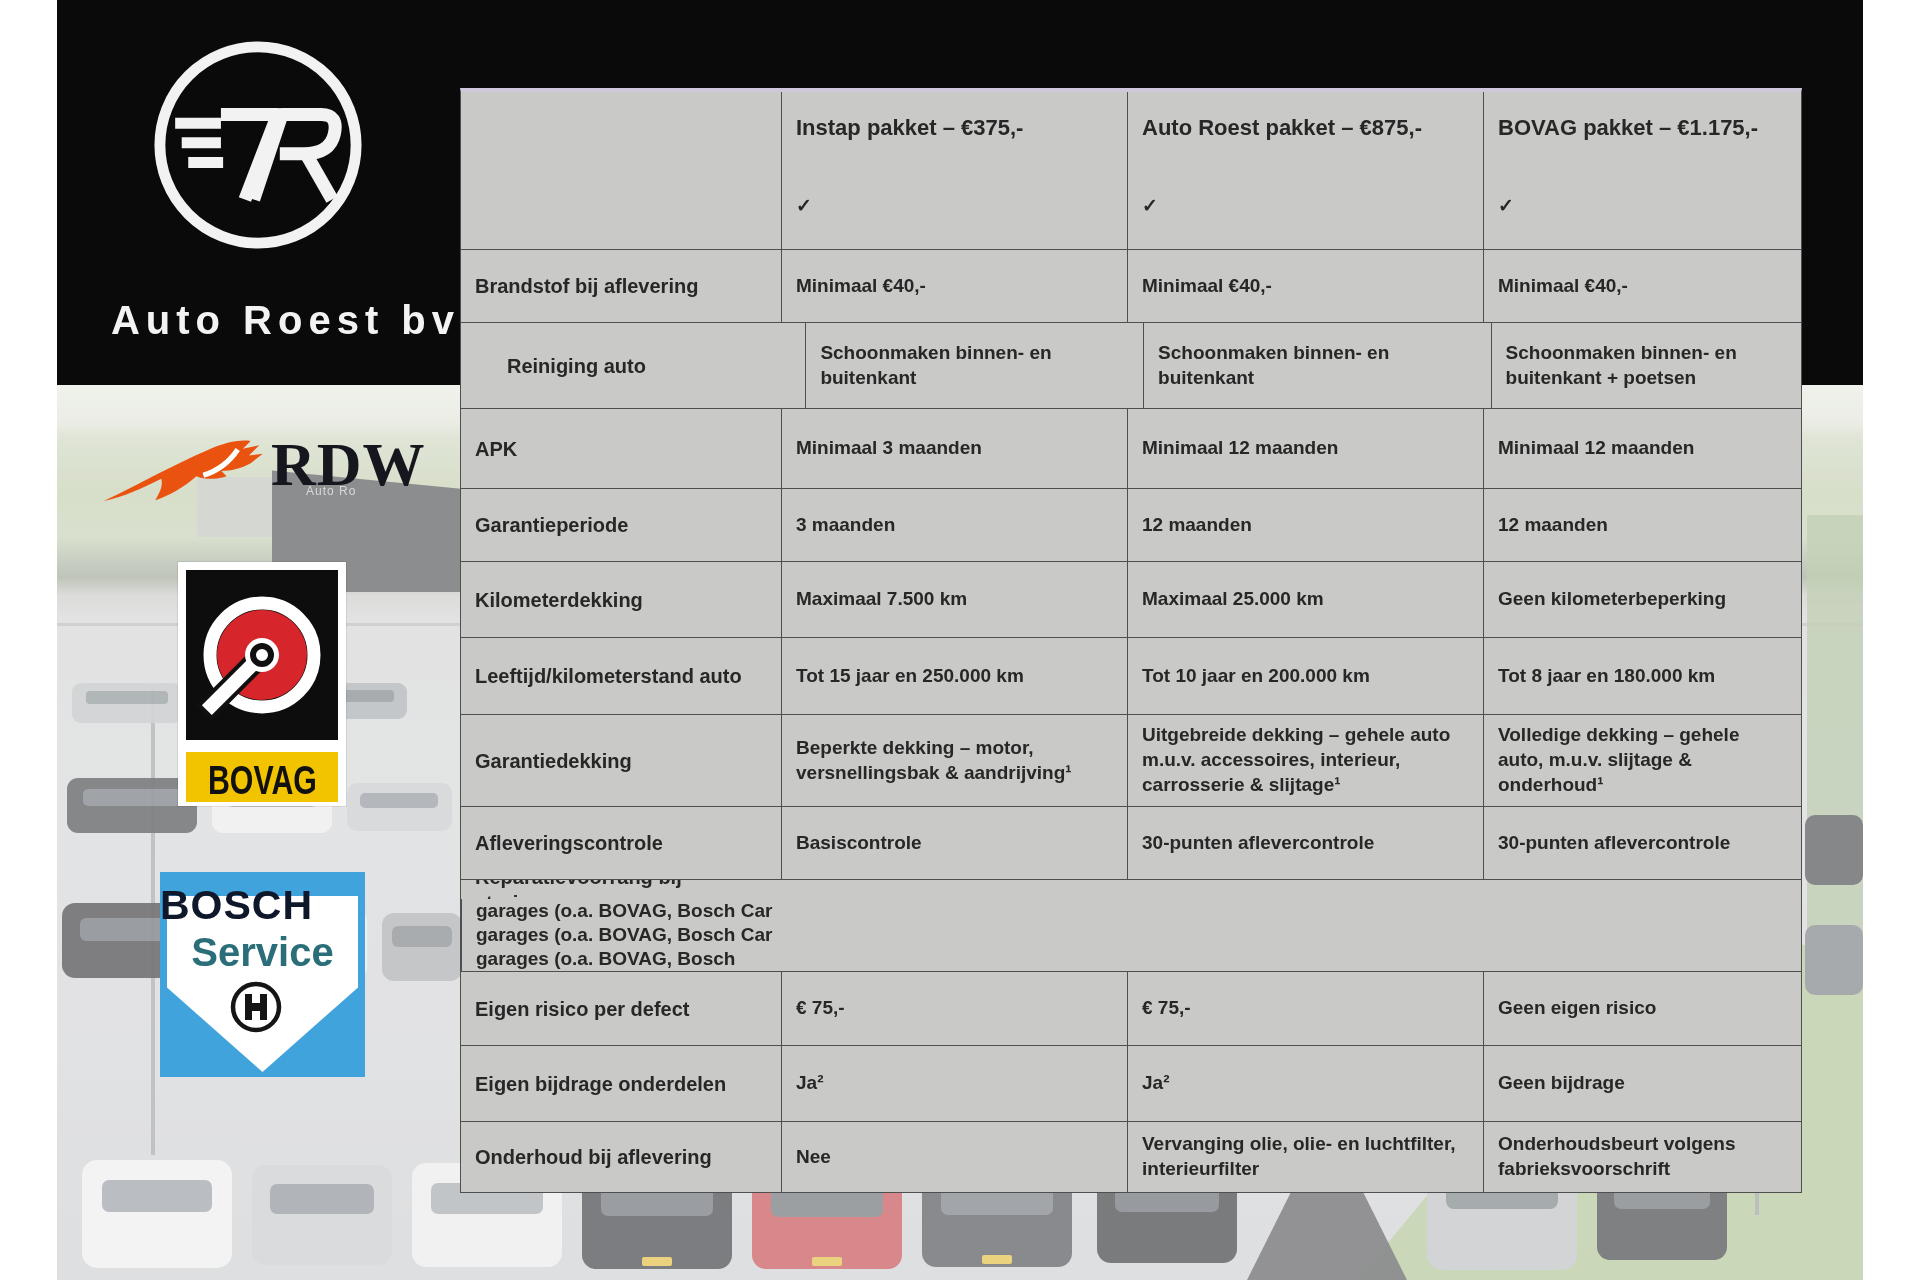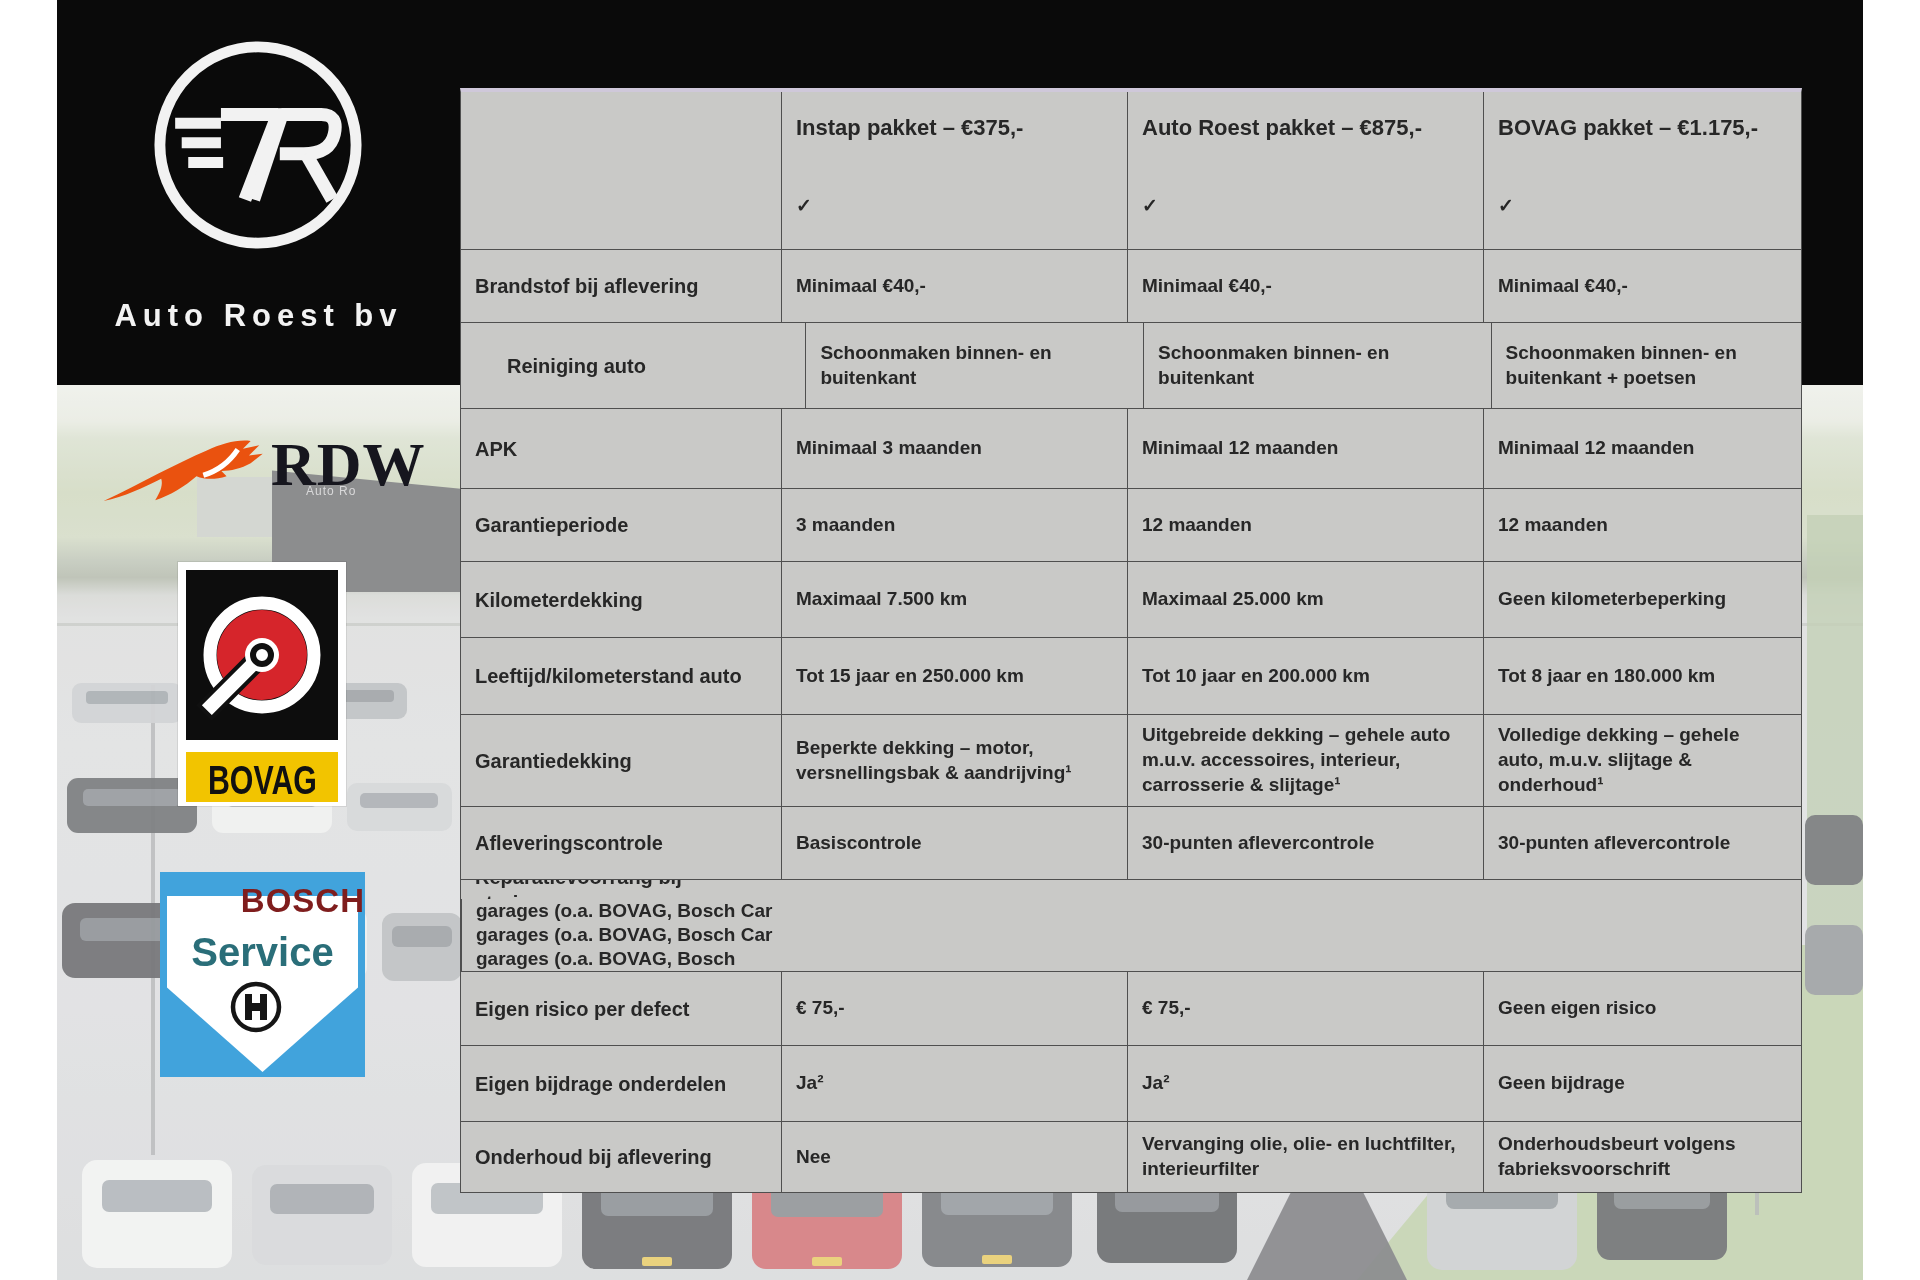--- a/index.html
+++ b/index.html
@@ -28,22 +28,22 @@
   .building-sign{position:absolute;left:34px;top:44px;color:#d8d8d8;font-size:12px;letter-spacing:1px;opacity:.85}
   .grass-br{position:absolute;left:1300px;top:560px;width:506px;height:335px;background:#aabf8e;
     clip-path:polygon(55% 0,100% 0,100% 100%,0 100%)}
   .hedge-right{position:absolute;left:1750px;top:130px;width:56px;height:430px;background:#9fb489;opacity:.8}
   .photo-cars{position:absolute;left:0;top:0}
   .haze{position:absolute;left:0;top:0;width:100%;height:100%;background:rgba(255,255,255,.38)}
 
   
   .logo-box{position:absolute;left:57px;top:0;width:403px;height:385px;background:#0a0a0a}
   .monogram{position:absolute;left:92px;top:36px;width:218px;height:218px}
-  .brand-name{position:absolute;left:0;top:298px;width:100%;text-align:center;color:#f3f3f3;
-    font-size:31px;font-weight:bold;letter-spacing:6px;white-space:nowrap}
+  .brand-name{position:absolute;left:0;top:298px;width:100%;text-align:right;color:#f3f3f3;
+    font-size:40px;font-weight:bold;letter-spacing:6px;white-space:nowrap}
 
   
   .pkg-table{position:absolute;left:460px;top:88px;width:1342px;background:var(--tbg);
     border:1px solid var(--tb);border-top:4px solid var(--accent-top);color:var(--txt)}
   .row{display:flex;border-top:1px solid var(--tb)}
   .row:first-child{border-top:none}
   .cell{display:flex;align-items:center;padding:4px 12px 4px 14px;font-weight:bold;
     font-size:19px;line-height:1.3;overflow:hidden}
   .cell+.cell{border-left:1px solid var(--tb)}
   .c0{width:320px}.c1{width:346px}.c2{width:356px}.c3{width:318px}
@@ -59,22 +59,22 @@
   .bovag{position:absolute;left:178px;top:562px;width:168px;height:244px;background:#ffffff;padding:8px;
     box-shadow:0 0 0 1px rgba(0,0,0,.08)}
   .bovag-top{width:152px;height:170px}
   .bovag-band{width:152px;height:50px;background:#f2c400;display:flex;align-items:flex-end;justify-content:center;margin-top:8px}
   .bovag-band span{font-size:37px;font-weight:800;color:#111;transform:scale(.82,1.12);letter-spacing:0}
 
   
   .bosch{position:absolute;left:160px;top:872px;width:205px;height:205px;background:#41a3dc}
   .bosch-shield{position:absolute;left:7px;top:24px;width:191px;height:176px;background:#ffffff;
     clip-path:polygon(0 0,100% 0,100% 52%,50% 100%,0 52%)}
-  .bosch-word{position:absolute;left:0;top:10px;width:100%;text-align:right;
-    font-size:33px;font-weight:900;color:#7f1d1d;letter-spacing:1px}
+  .bosch-word{position:absolute;left:0;top:10px;width:100%;text-align:left;
+    font-size:41px;font-weight:900;color:#0f172a;letter-spacing:1px}
   .bosch-service{position:absolute;left:0;top:58px;width:100%;text-align:center;
     font-size:40px;font-weight:bold;color:#2a6e79}
   .bosch-symbol{position:absolute;left:69px;top:108px;width:54px;height:54px}
 </style>
 </head>
 <body>
 
 <div class="stage">
 
   <div class="black-band"></div>

